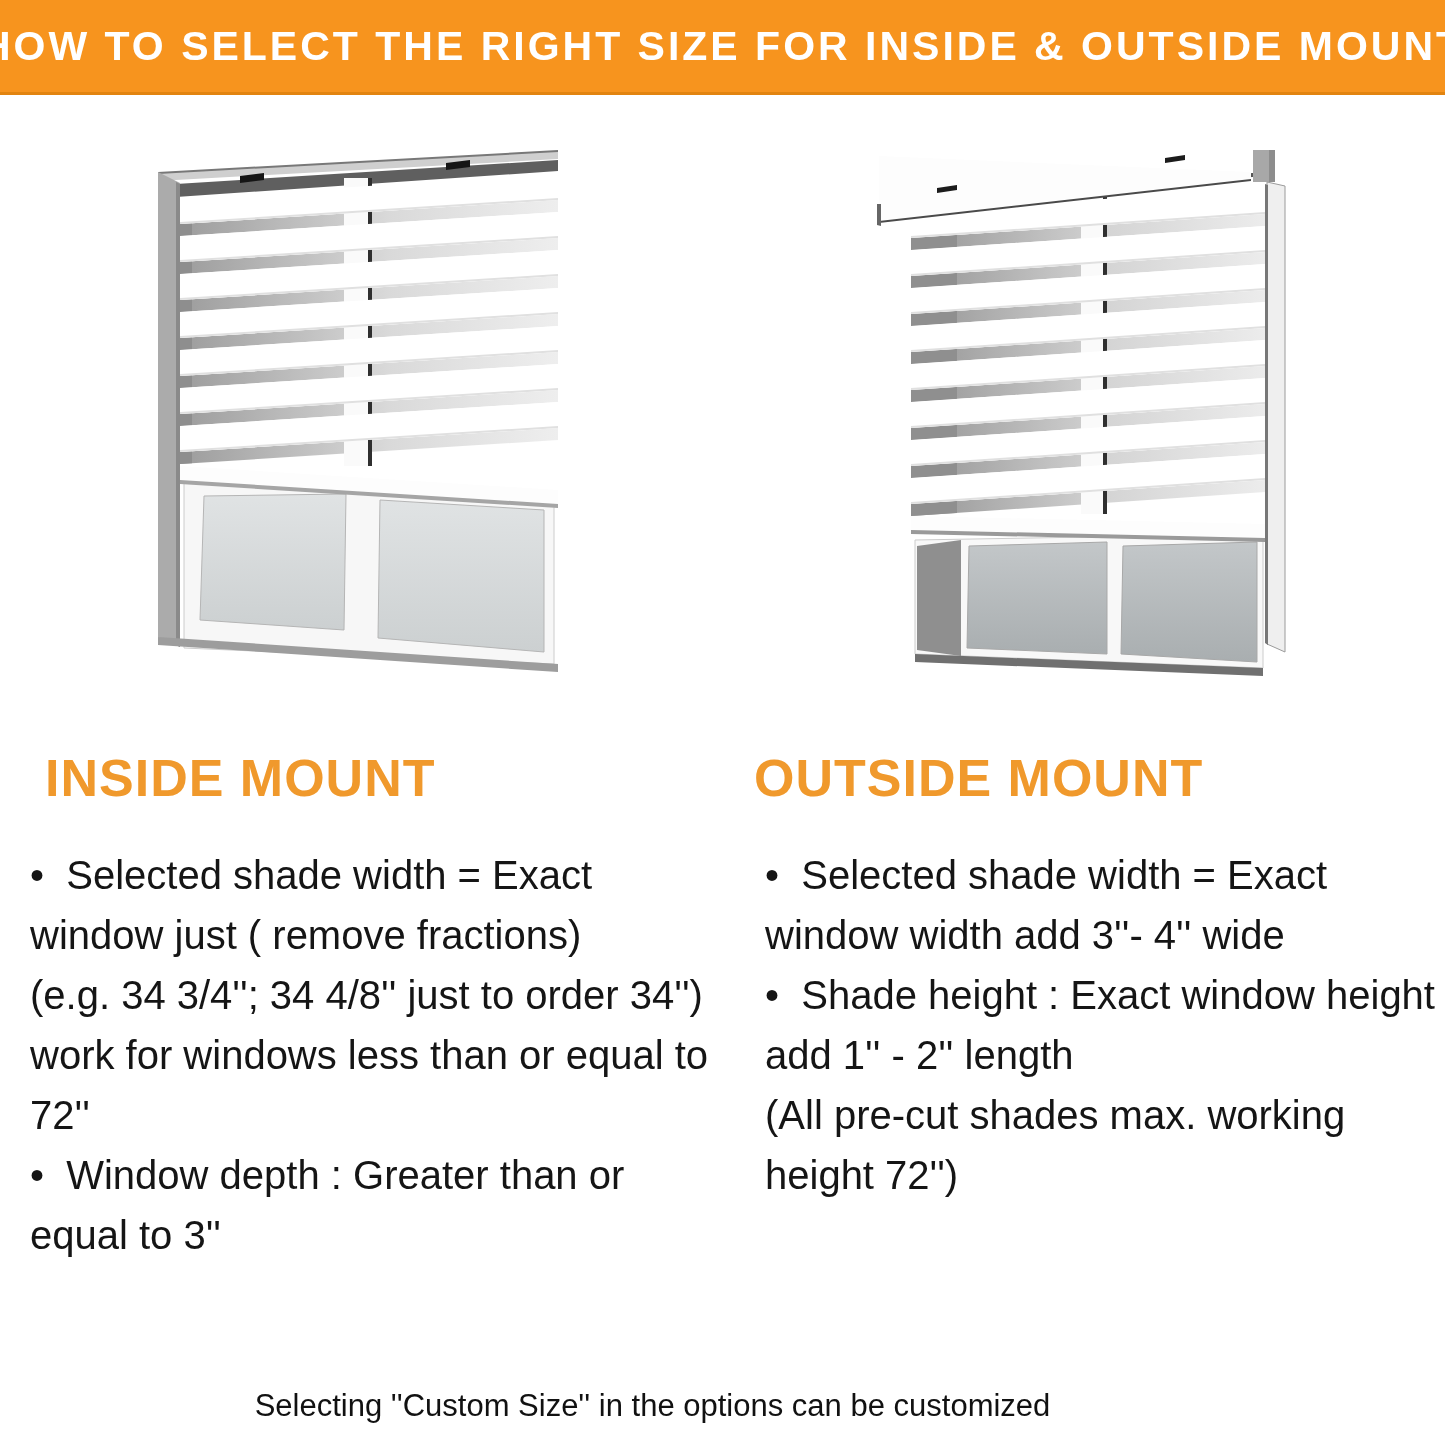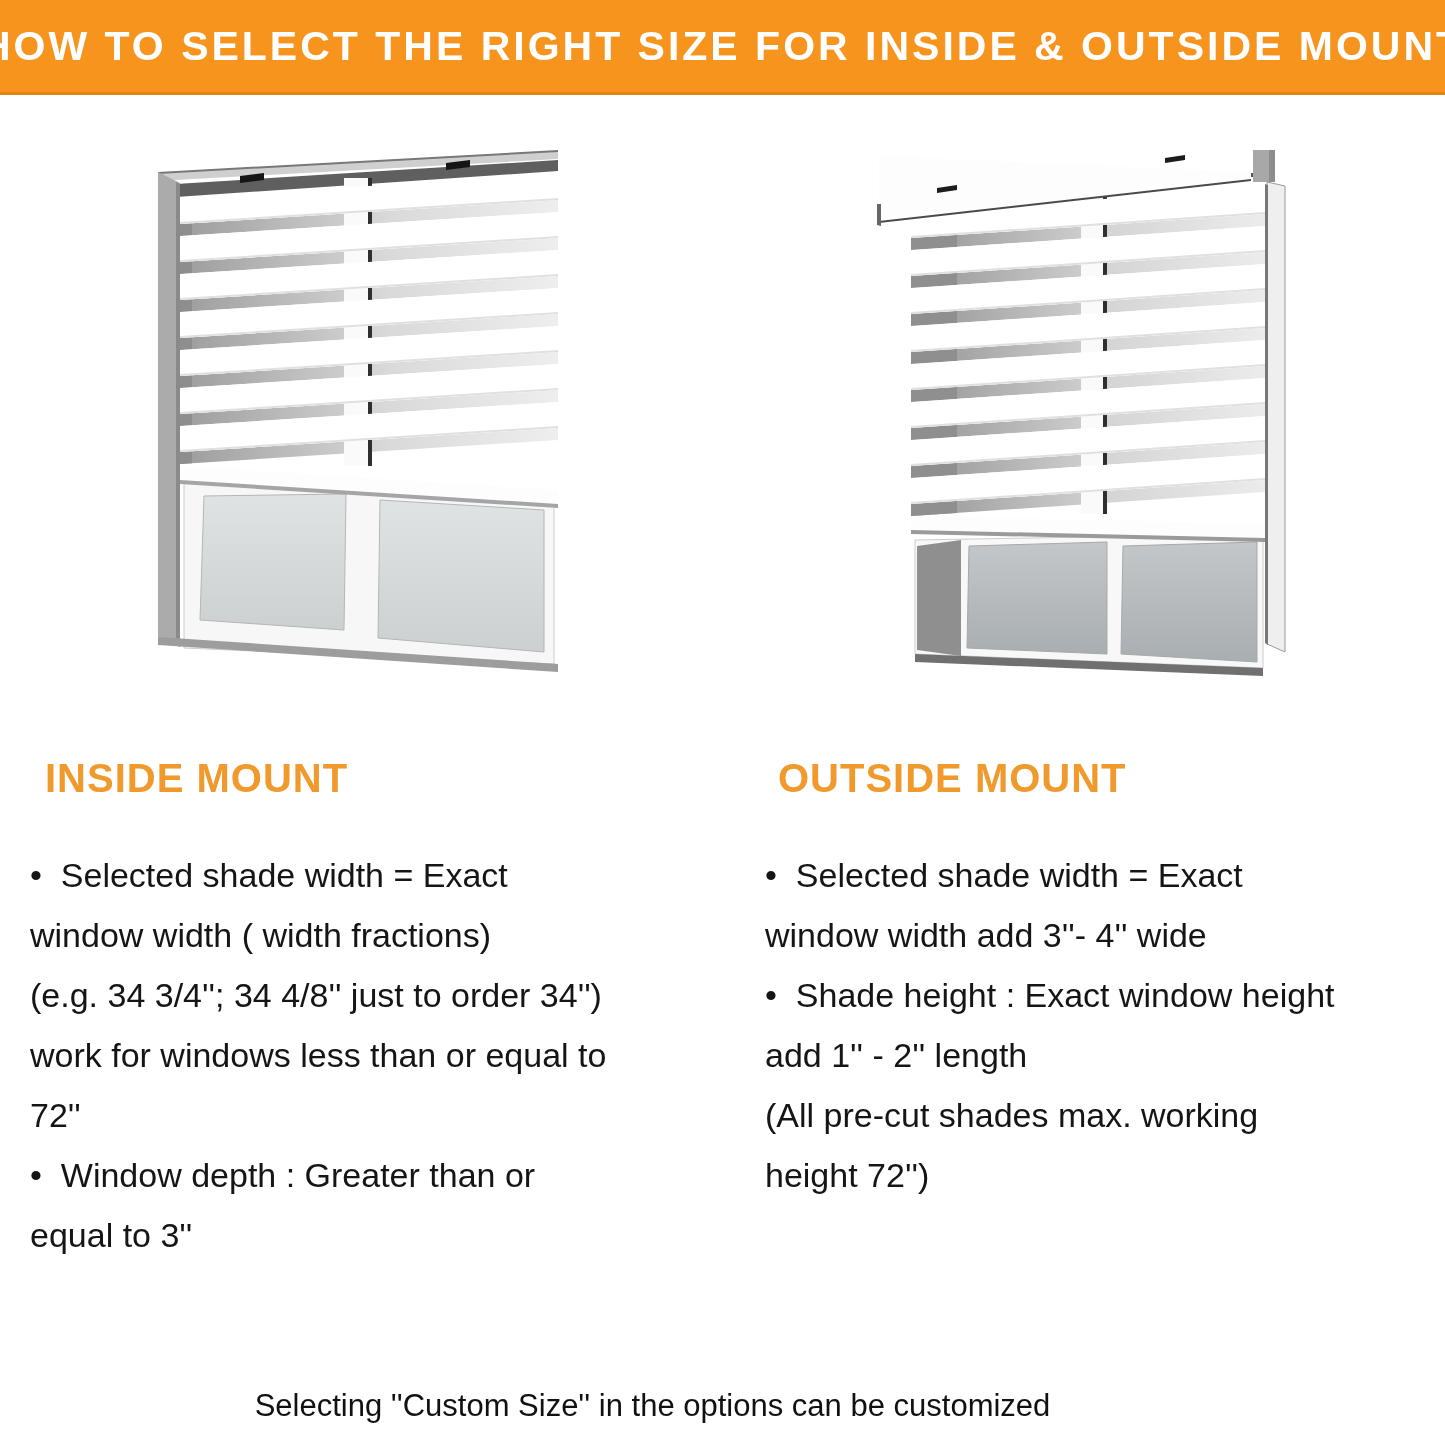--- a/index.html
+++ b/index.html
@@ -13,28 +13,28 @@
     border-bottom:3px solid transparent;
   }
   .banner-title {
     color:#ffffff; font-size:41px; font-weight:bold; letter-spacing:3px;
     white-space:nowrap;
   }
   .illus { position:absolute; }
   .illus-inside  { left:150px; top:150px; width:420px; height:570px; }
   .illus-outside { left:858px; top:142px; width:432px; height:570px; }
   .mount-heading {
-    position:absolute; font-size:40px; font-weight:bold; letter-spacing:1px;
+    position:absolute; font-size:52px; font-weight:bold; letter-spacing:1px;
     line-height:52px; white-space:nowrap;
   }
   .heading-inside  { left:45px;  top:752px; }
-  .heading-outside { left:778px; top:752px; }
+  .heading-outside { left:754px; top:752px; }
   .text-block {
     position:absolute; width:700px; color:#151515;
-    font-size:34px; line-height:60px;
+    font-size:40px; line-height:60px;
   }
   .text-block-inside  { left:30px;  top:845px; }
   .text-block-outside { left:765px; top:845px; }
   .text-line { white-space:pre-wrap; }
   .footer-note {
     position:absolute; left:0; top:1388px; width:1305px;
     text-align:center; color:#111111; font-size:31px; white-space:pre-wrap;
   }
 </style>
 </head>
@@ -183,21 +183,21 @@
 
     <polygon points="56,512 404,526 404,534 56,520" fill="#707070"></polygon>
   </svg>
 
   <div class="mount-heading heading-inside" style="color: rgb(240, 153, 44);">INSIDE MOUNT</div>
 
   <div class="mount-heading heading-outside" style="color: rgb(240, 153, 44);">OUTSIDE MOUNT</div>
 
   <div class="text-block text-block-inside" style="color: rgb(21, 21, 21);">
       <div class="text-line">•  Selected shade width = Exact</div>
-      <div class="text-line">window width ( width fractions)</div>
+      <div class="text-line">window just ( remove fractions)</div>
       <div class="text-line">(e.g. 34 3/4''; 34 4/8'' just to order 34'')</div>
       <div class="text-line">work for windows less than or equal to</div>
       <div class="text-line">72''</div>
       <div class="text-line">•  Window depth : Greater than or</div>
       <div class="text-line">equal to 3''</div>
     </div>
 
   <div class="text-block text-block-outside" style="color: rgb(21, 21, 21);">
       <div class="text-line">•  Selected shade width = Exact</div>
       <div class="text-line">window width add 3''- 4'' wide</div>

